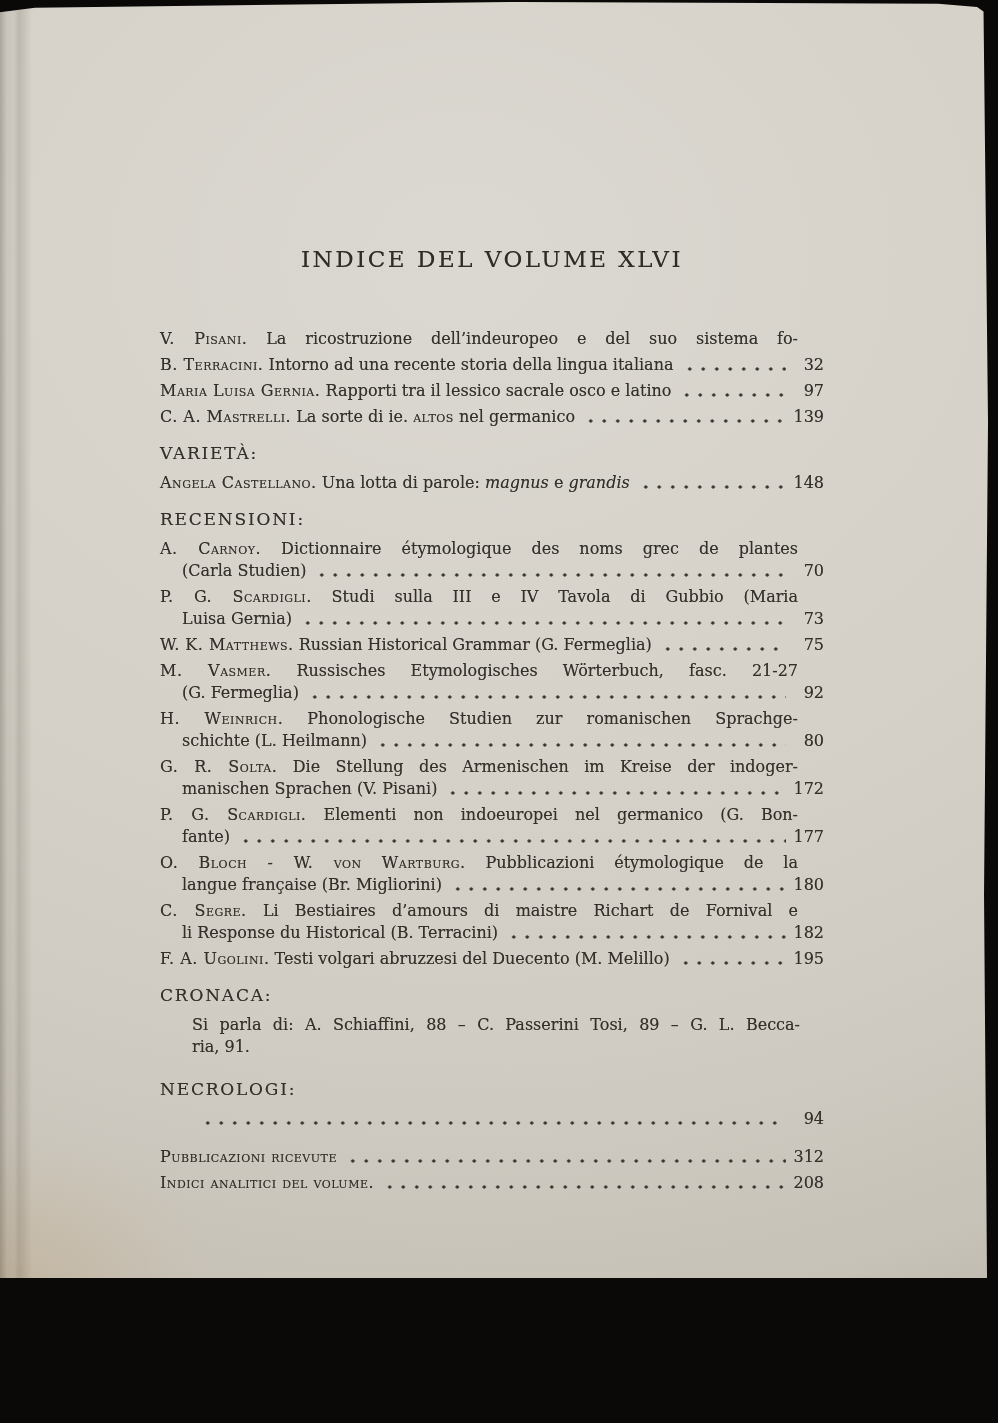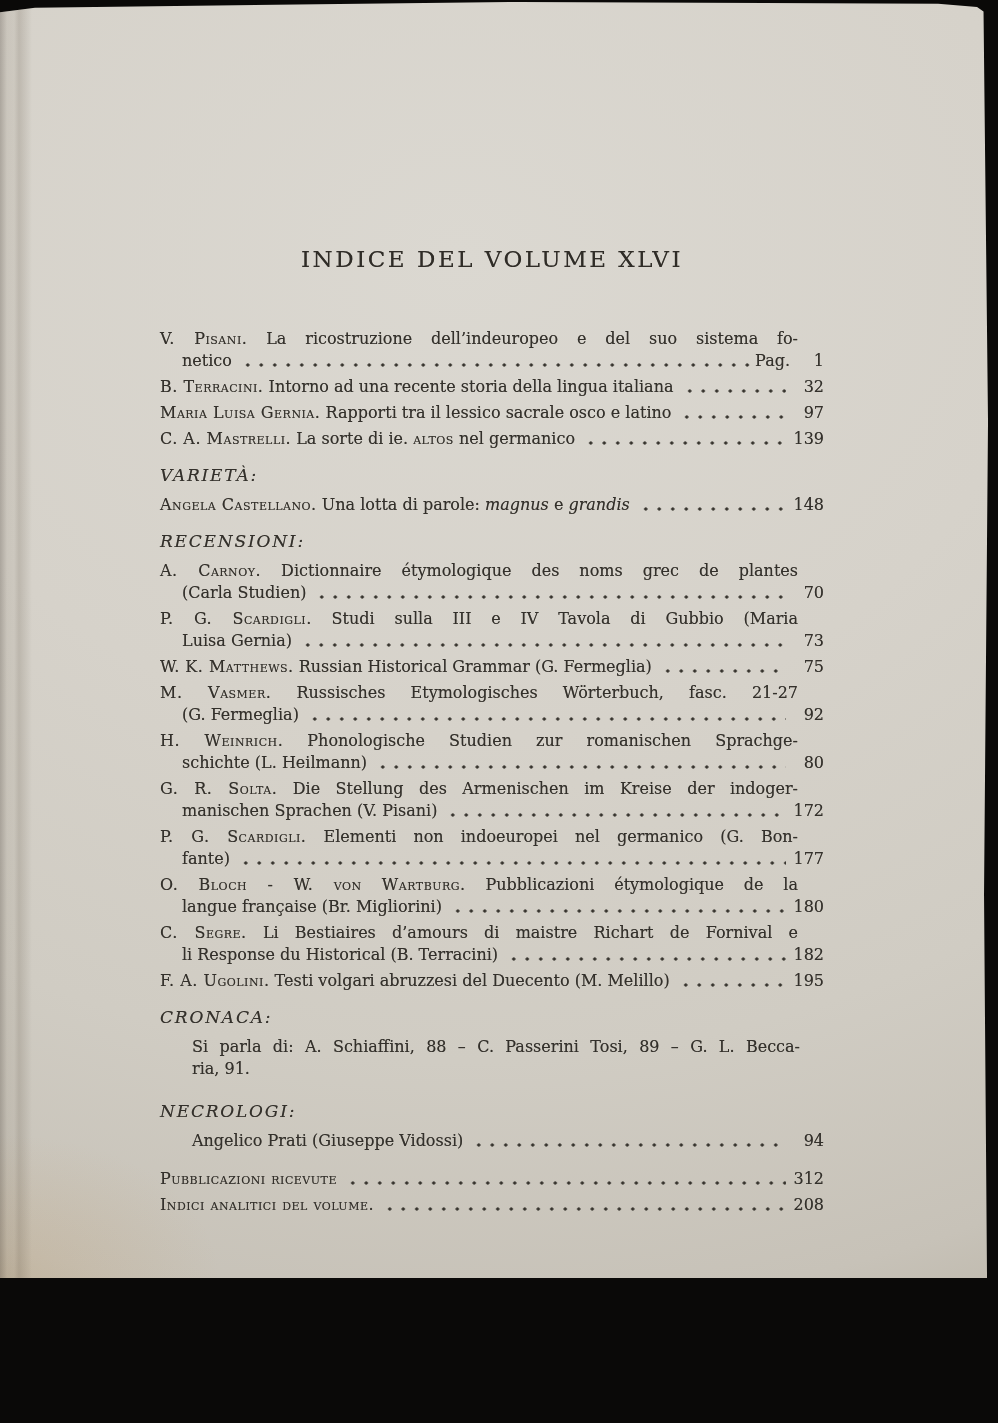--- a/index.html
+++ b/index.html
@@ -45,44 +45,37 @@
   .leader{
     flex:1 1 auto;align-self:stretch;margin:0 4px 0 9px;min-width:14px;
     background-image:radial-gradient(circle, #36332d 1.35px, rgba(0,0,0,0) 1.9px);
     background-size:13.5px 6px;
     background-repeat:repeat-x;
     background-position:left calc(100% - 4px);
   }
   .suffix{flex:none;}
   .num{flex:none;min-width:34px;text-align:right;}
   .heading{
-    font-style:italic;
     font-size:17px;
     letter-spacing:1.8px;
     line-height:23px;
     margin:14px 0 7px;
   }
   .note{margin-left:32px;}
   .note .line.just{margin-right:24px;}
 </style>
 </head>
 <body>
 
 <div class="page">
   <div class="content">
     <h1 class="title">INDICE DEL VOLUME XLVI</h1>
     <div>
         <div class="entry">
           <div class="line just"><span class="txt"><span class="sc">V. Pisani.</span><span> La ricostruzione dell’indeuropeo e del suo sistema fo-</span></span></div>
-          <div class="line flex indent1">
-            <span class="txt"><span>netico</span></span>
-            <span class="leader"></span>
-            <span class="suffix">Pag.</span>
-            <span class="num">1</span>
-          </div>
         </div>
         <div class="entry">
           <div class="line flex">
             <span class="txt"><span class="sc">B. Terracini.</span><span> Intorno ad una recente storia della lingua italiana</span></span>
             <span class="leader"></span>
             <span class="num">32</span>
           </div>
         </div>
         <div class="entry">
           <div class="line flex">
@@ -186,21 +179,20 @@
           </div>
         </div>
         <div class="heading">CRONACA:</div>
         <div class="entry note">
           <div class="line just"><span class="txt"><span>Si parla di: A. Schiaffini, 88 – C. Passerini Tosi, 89 – G. L. Becca-</span></span></div>
           <div class="line plain"><span class="txt"><span>ria, 91.</span></span></div>
         </div>
         <div class="heading" style="margin-top: 20px;">NECROLOGI:</div>
         <div class="entry">
           <div class="line flex indent2">
-            <span class="txt"><span>Angelico Prati (Giuseppe Vidossi)</span></span>
             <span class="leader"></span>
             <span class="num">94</span>
           </div>
         </div>
         <div class="entry" style="margin-top: 16px;">
           <div class="line flex">
             <span class="txt"><span class="sc">Pubblicazioni ricevute</span></span>
             <span class="leader"></span>
             <span class="num">312</span>
           </div>

